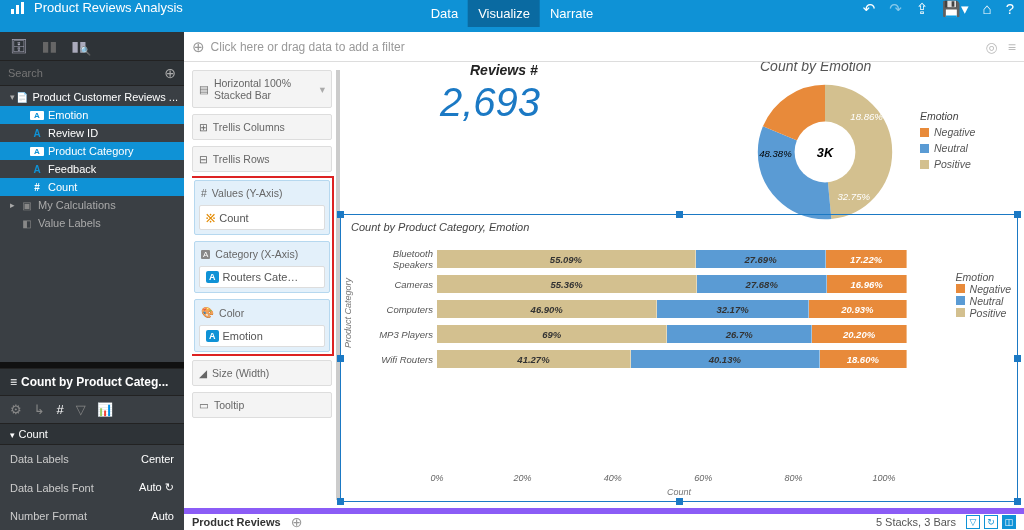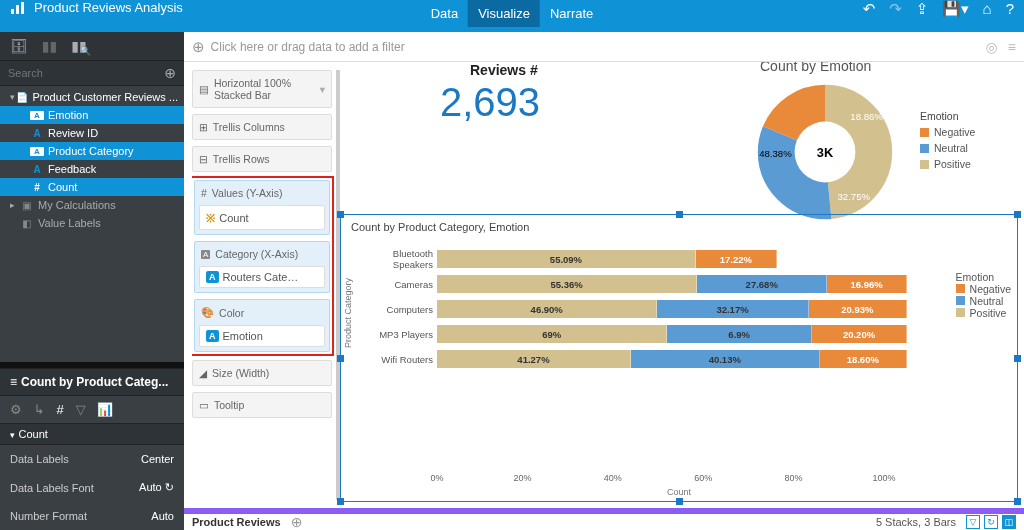--- a/index.html
+++ b/index.html
@@ -45,21 +45,21 @@
 .dropzones .scroll { border-right: 4px solid #ccc; padding-right: 4px; overflow-y: auto; height: 100%; display: flex; flex-direction: column; gap: 6px; }
 .dz { background: #f4f4f4; border: 1px solid #ddd; border-radius: 2px; padding: 4px; font-size: 10.5px; color: #555; }
 .dz .hdr { display: flex; align-items: center; gap: 5px; padding: 2px 2px 2px 2px; color: #666; }
 .dz .hdr .caret { margin-left: auto; color: #aaa; }
 .dz .chip { background: #fff; border: 1px solid #ddd; border-radius: 2px; padding: 4px 6px; margin-top: 4px; display: flex; align-items: center; gap: 4px; font-size: 11px; }
 .dz.blue { background: #e3f0fa; border-color: #b6d8ef; }
 .dz .chip .ci { color: #e38a00; font-weight: bold; }
 .dz .chip .ca { background: #0f92d6; color: #fff; font-size: 9px; padding: 1px 3px; border-radius: 2px; font-weight: bold; }
 .redbox { border: 2px solid #d22; padding: 2px; margin: -2px; display: flex; flex-direction: column; gap: 6px; }
 
-.vizarea { flex: 1; position: relative; padding: 4px 8px 0 4px; }
+.vizarea { flex: 1; position: relative; padding: 4px 8px 0 4px; font-style: italic; }
 .metric-title { position: absolute; top: 0; left: 130px; font-size: 14px; color: #222; font-weight: bold; }
 .metric-val { position: absolute; top: 18px; left: 100px; font-size: 40px; color: #1b79c4; }
 .donut-title { position: absolute; top: -4px; left: 420px; font-size: 14px; color: #555; }
 .donut { position: absolute; top: 10px; left: 405px; width: 160px; height: 160px; }
 .legend { position: absolute; top: 48px; left: 580px; font-size: 10.5px; color: #555; }
 .legend .t { color: #444; margin-bottom: 3px; }
 .legend .item { display: flex; align-items: center; gap: 5px; line-height: 1.5; }
 .legend .sw { width: 9px; height: 9px; }
 
 .chart-sel { position: absolute; top: 152px; left: 0; right: 6px; bottom: 6px; border: 1px solid #1b79c4; }
@@ -311,38 +311,39 @@
           <div class="handle h-tm"></div>
           <div class="handle h-bm"></div>
           <div class="handle h-lm"></div>
           <div class="handle h-rm"></div>
           <div class="chart-title">Count by Product Category, Emotion</div>
           <div class="ylabel">Product Category</div>
           <div class="bars" id="bars">
               <div class="barrow">
                 <div class="lbl">Bluetooth Speakers</div>
                 <div class="seg" style="background: rgb(211, 192, 143); width: 55.09%;">55.09%</div>
+                <div class="seg" style="background: rgb(90, 155, 212); width: 27.69%;">27.69%</div>
                 <div class="seg" style="background: rgb(232, 138, 58); width: 17.22%; color: rgb(255, 255, 255);">17.22%</div>
               </div>
               <div class="barrow">
                 <div class="lbl">Cameras</div>
                 <div class="seg" style="background: rgb(211, 192, 143); width: 55.36%;">55.36%</div>
                 <div class="seg" style="background: rgb(90, 155, 212); width: 27.68%;">27.68%</div>
                 <div class="seg" style="background: rgb(232, 138, 58); width: 16.96%; color: rgb(255, 255, 255);">16.96%</div>
               </div>
               <div class="barrow">
                 <div class="lbl">Computers</div>
                 <div class="seg" style="background: rgb(211, 192, 143); width: 46.9%;">46.90%</div>
                 <div class="seg" style="background: rgb(90, 155, 212); width: 32.17%;">32.17%</div>
                 <div class="seg" style="background: rgb(232, 138, 58); width: 20.93%; color: rgb(255, 255, 255);">20.93%</div>
               </div>
               <div class="barrow">
                 <div class="lbl">MP3 Players</div>
                 <div class="seg" style="background: rgb(211, 192, 143); width: 49%;">69%</div>
-                <div class="seg" style="background: rgb(90, 155, 212); width: 30.8%;">6.9%</div>
+                <div class="seg" style="background: rgb(90, 155, 212); width: 30.8%;">26.7%</div>
                 <div class="seg" style="background: rgb(232, 138, 58); width: 20.2%; color: rgb(255, 255, 255);">20.20%</div>
               </div>
               <div class="barrow">
                 <div class="lbl">Wifi Routers</div>
                 <div class="seg" style="background: rgb(211, 192, 143); width: 41.27%;">41.27%</div>
                 <div class="seg" style="background: rgb(90, 155, 212); width: 40.13%;">40.13%</div>
                 <div class="seg" style="background: rgb(232, 138, 58); width: 18.6%; color: rgb(255, 255, 255);">18.60%</div>
               </div>
             </div>
           <div class="xaxis" id="xaxis">

